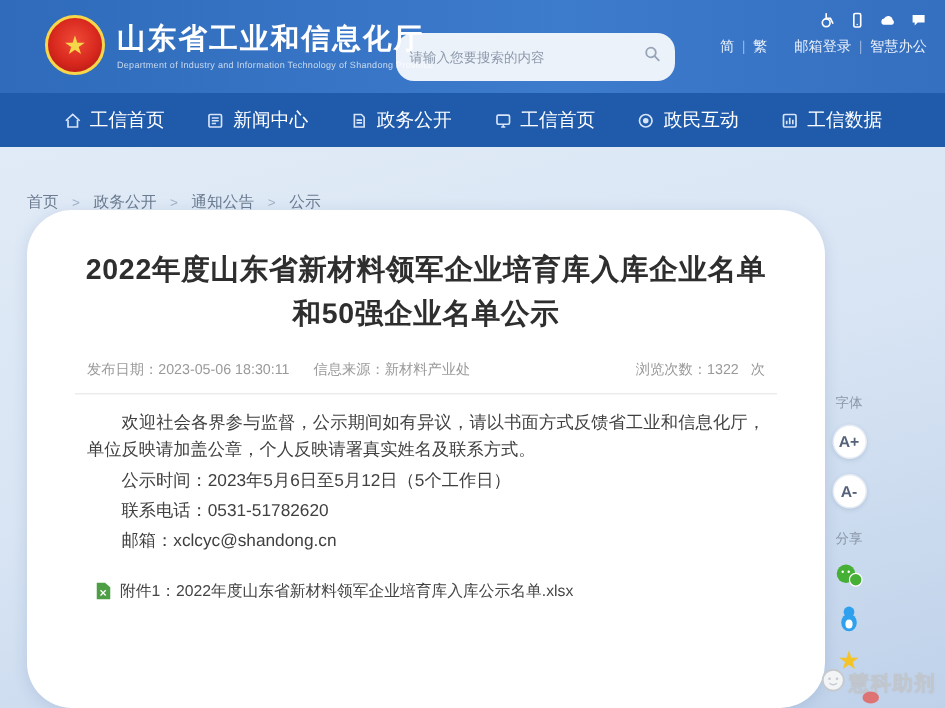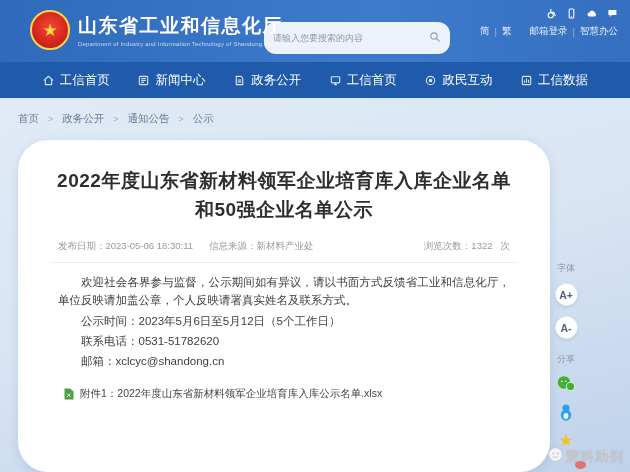--- a/index.html
+++ b/index.html
@@ -30,21 +30,21 @@
   .top-links{font-size:9.5px;color:#eaf1fb;display:flex;gap:5px;align-items:center;white-space:nowrap;}
   .top-links .sep{color:rgba(255,255,255,.45);}
   .top-links span[data-interactable="true"]{cursor:pointer;}
 
   
   .mainnav{height:36px;background:var(--nav_blue,#1f5aab);display:flex;align-items:center;justify-content:space-around;padding:0 28px;}
   .nav-item{display:flex;align-items:center;gap:5px;color:#fff;font-size:12.5px;cursor:pointer;white-space:nowrap;}
   .nav-item svg{display:block;}
 
   
-  .breadcrumb{position:absolute;left:18px;top:112px;display:flex;align-items:center;gap:9px;
+  .breadcrumb{position:absolute;left:18px;top:128px;display:flex;align-items:center;gap:9px;
     font-size:10.5px;color:#6b7b90;}
   .breadcrumb .sep{color:#9fb0c4;font-size:9px;}
   .crumb{cursor:pointer;}
 
   
   .card{position:absolute;left:18px;top:140px;width:532px;height:332px;background:#ffffff;
     box-shadow:0 2px 10px rgba(60,90,140,.16);padding:24px 28px 0;box-sizing:border-box;border-radius:30px;}
   .article-title{margin:2px auto 0;max-width:470px;text-align:center;font-size:19px;font-weight:bold;
     color:#2e2e2e;line-height:1.55;letter-spacing:.5px;}
   .meta{display:flex;align-items:center;margin:15px 12px 0;font-size:9.5px;color:#9a9a9a;white-space:nowrap;}

